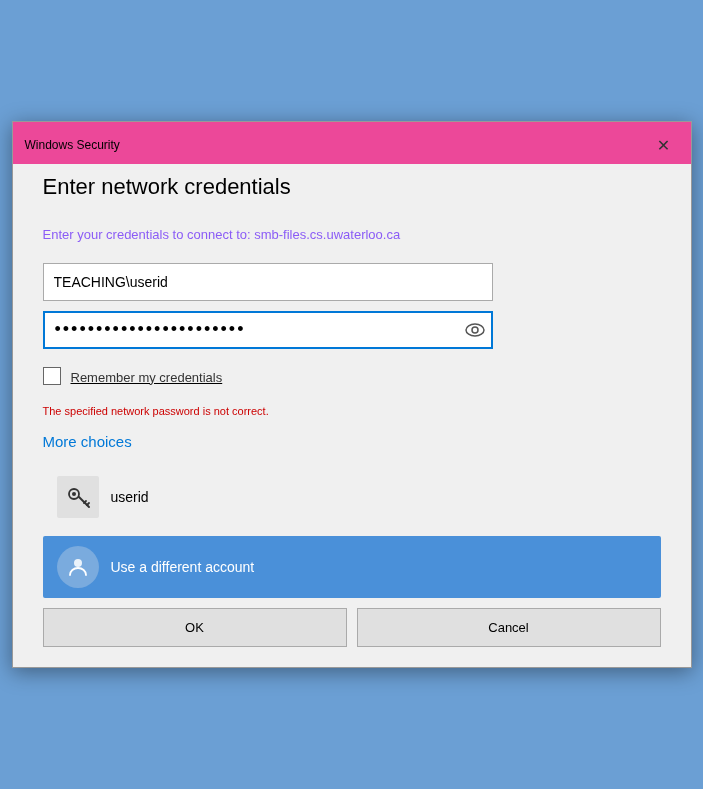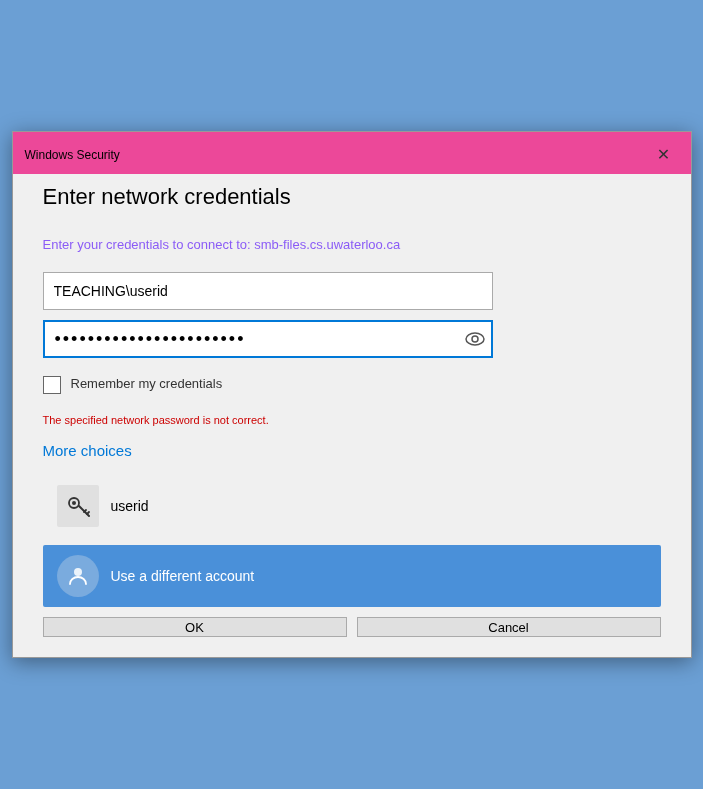--- a/index.html
+++ b/index.html
@@ -96,23 +96,24 @@
       background: none;
       border: none;
       cursor: pointer;
       color: #555;
       font-size: 16px;
       display: flex;
       align-items: center;
     }
     .checkbox-row {
       display: flex;
-      align-items: flex-start;
+      align-items: flex-end;
       gap: 10px;
       margin-bottom: 20px;
+      text-decoration: underline;
     }
     .checkbox-box {
       width: 18px;
       height: 18px;
       border: 1px solid #666;
       background: #fff;
       display: flex;
       align-items: center;
       justify-content: center;
       cursor: pointer;
@@ -182,21 +183,21 @@
     .selected-account .account-icon {
       background: #7aabde;
     }
     .buttons-row {
       display: flex;
       gap: 10px;
       margin-top: 10px;
     }
     .btn {
       flex: 1;
-      height: 20px;
+      height: 39px;
       border: 1px solid #aaa;
       background: #e0e0e0;
       font-size: 13px;
       cursor: pointer;
       color: #000;
     }
   </style>
 </head>
 <body>
 

